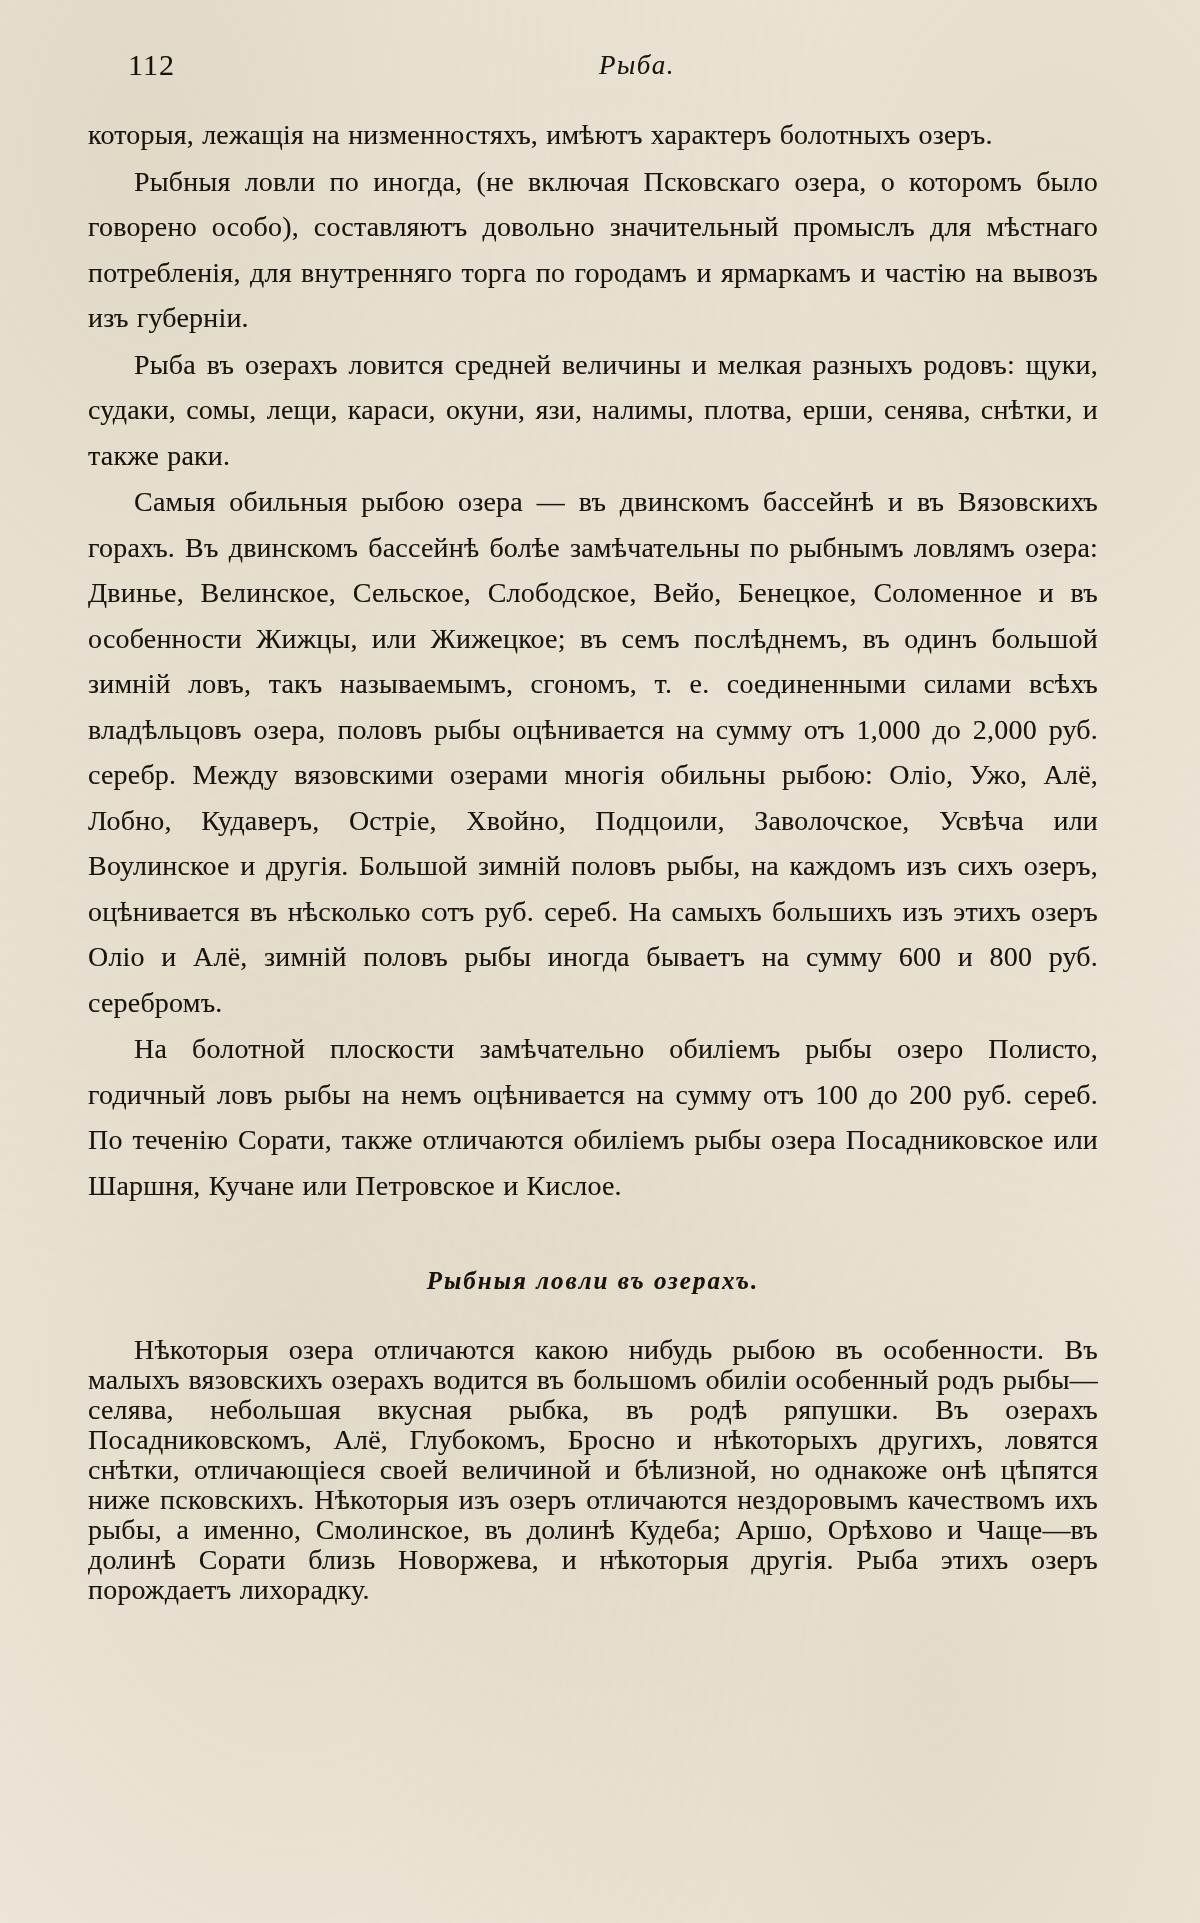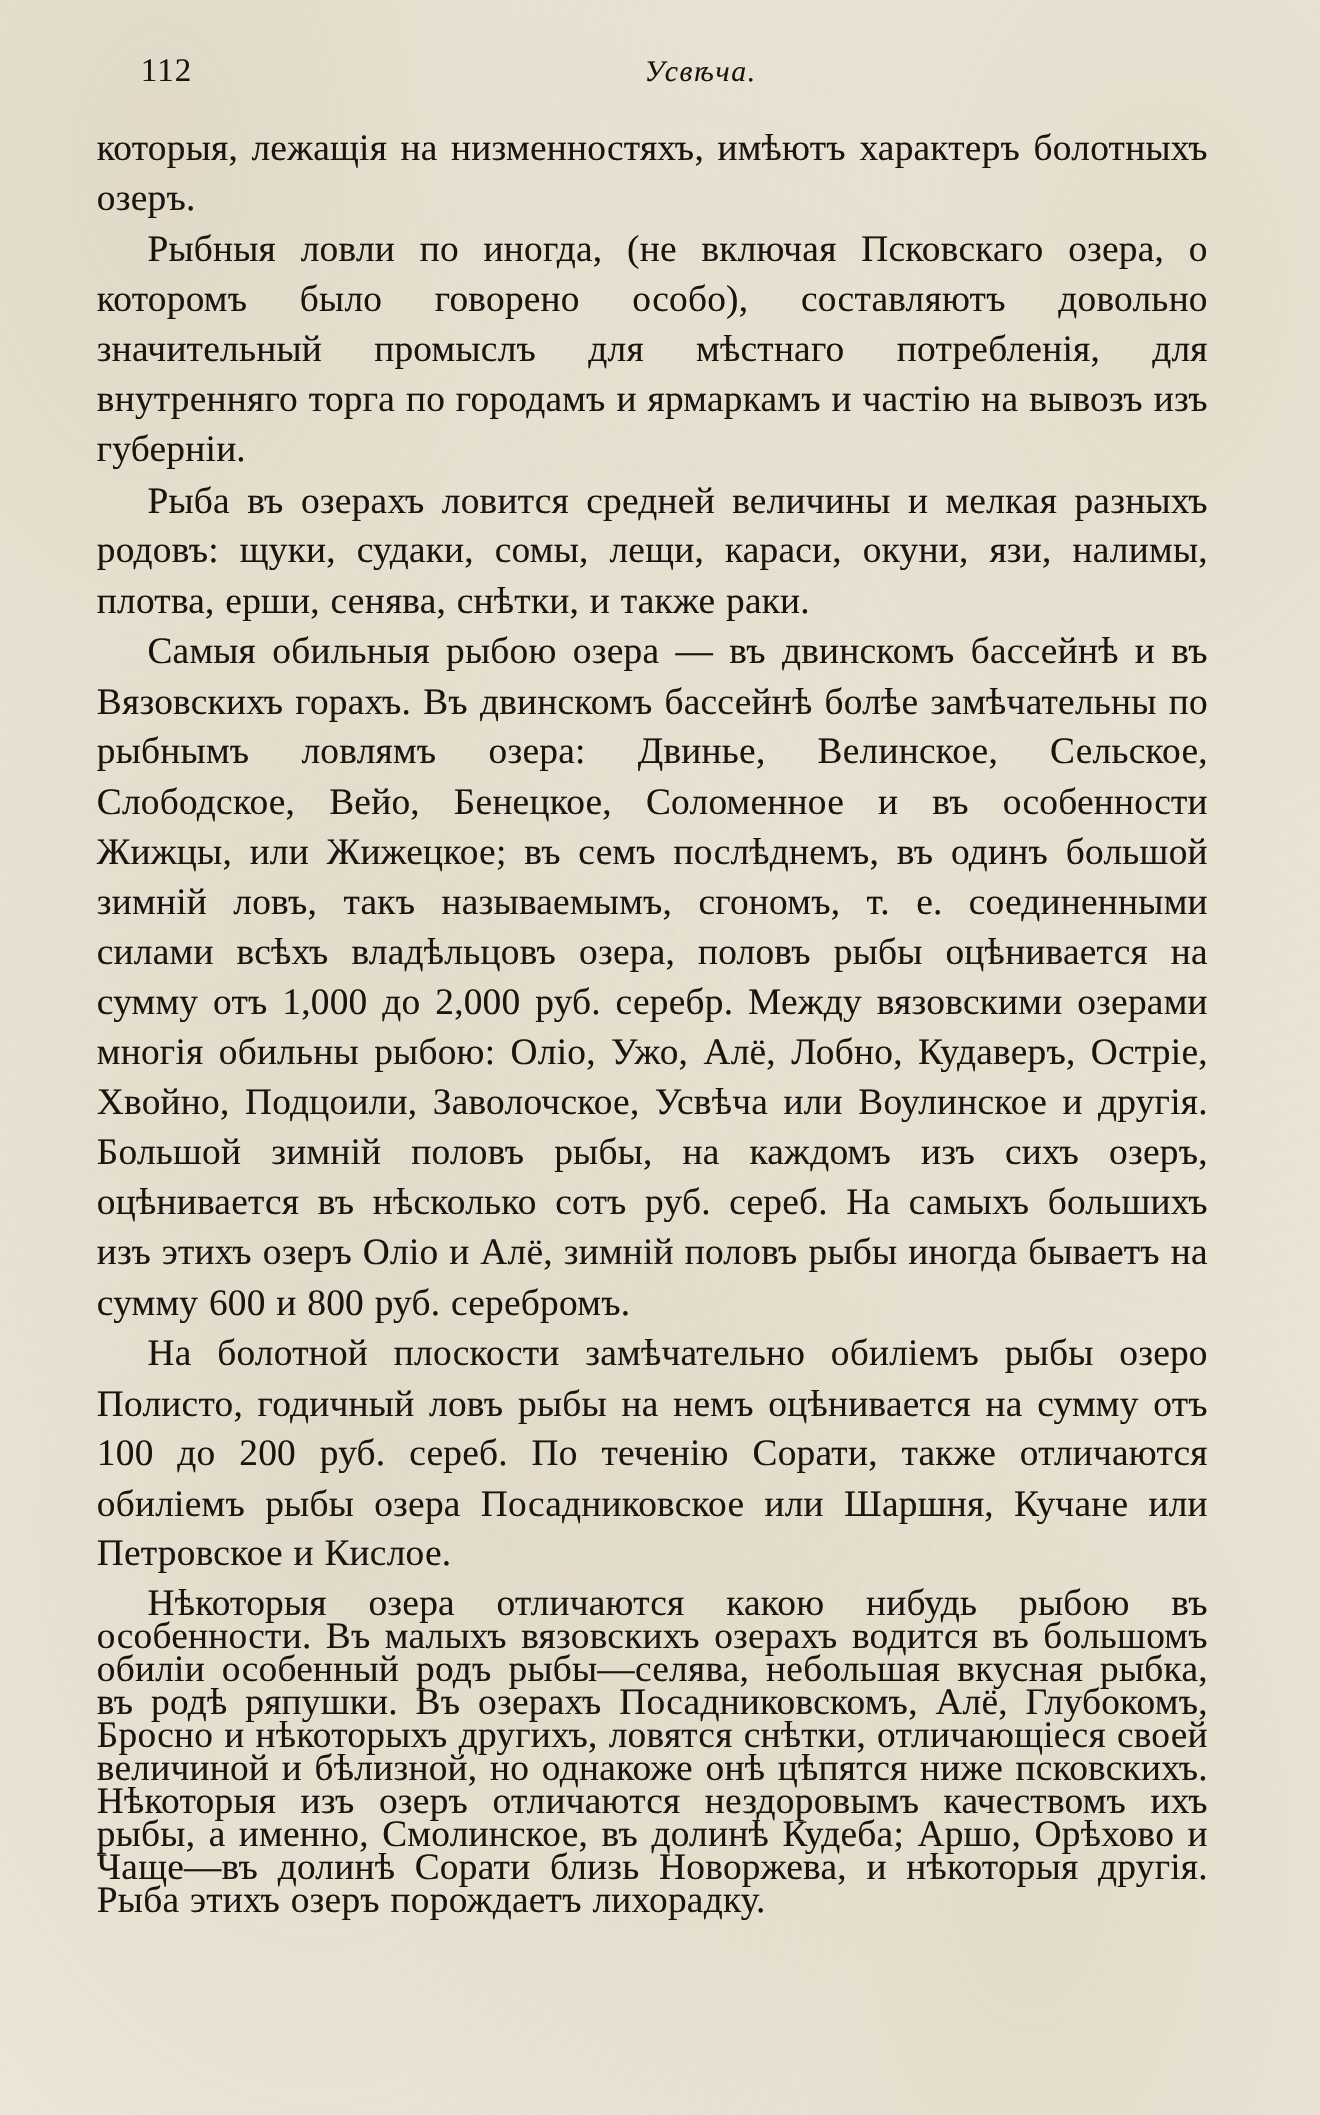--- a/index.html
+++ b/index.html
@@ -67,21 +67,21 @@
     color: #17130e;
     padding-left: 40px;
   }
   .body-col {
     margin-top: 8px;
     width: 1010px;
     margin-left: 6px;
   }
   p.para {
     margin: 0 0 1px 0;
-    font-size: 34px;
+    font-size: 28px;
     line-height: 45.5px;
     text-align: justify;
     text-justify: inter-word;
     color: #181410;
     letter-spacing: 0.2px;
     word-spacing: 1px;
   }
   p.indent {
     text-indent: 46px;
   }
@@ -107,35 +107,36 @@
 </head>
 <body>
 
 <div class="paper-grain"></div>
 
 <div class="page">
   <div class="content">
 
     <header class="running-head">
       <div class="folio">112</div>
-      <div class="head-title">Усвѣча.</div>
+      <div class="head-title">Рыба.</div>
     </header>
 
     <div class="body-col">
 
       <p class="para">которыя, лежащія на низменностяхъ, имѣютъ характеръ болотныхъ озеръ.</p>
 
       <p class="para indent">Рыбныя ловли по иногда, (не включая Псковскаго озера, о которомъ было говорено особо), составляютъ довольно значительный промыслъ для мѣстнаго потребленія, для внутренняго торга по городамъ и ярмаркамъ и частію на вывозъ изъ губерніи.</p>
 
       <p class="para indent">Рыба въ озерахъ ловится средней величины и мелкая разныхъ родовъ: щуки, судаки, сомы, лещи, караси, окуни, язи, налимы, плотва, ерши, сенява, снѣтки, и также раки.</p>
 
       <p class="para indent">Самыя обильныя рыбою озера — въ двинскомъ бассейнѣ и въ Вязовскихъ горахъ. Въ двинскомъ бассейнѣ болѣе замѣчательны по рыбнымъ ловлямъ озера: Двинье, Велинское, Сельское, Слободское, Вейо, Бенецкое, Соломенное и въ особенности Жижцы, или Жижецкое; въ семъ послѣднемъ, въ одинъ большой зимній ловъ, такъ называемымъ, сгономъ, т. е. соединенными силами всѣхъ владѣльцовъ озера, половъ рыбы оцѣнивается на сумму отъ 1,000 до 2,000 руб. серебр. Между вязовскими озерами многія обильны рыбою: Оліо, Ужо, Алё, Лобно, Кудаверъ, Острie, Хвойно, Подцоили, Заволочское, Усвѣча или Воулинское и другія. Большой зимній половъ рыбы, на каждомъ изъ сихъ озеръ, оцѣнивается въ нѣсколько сотъ руб. сереб. На самыхъ большихъ изъ этихъ озеръ Оліо и Алё, зимній половъ рыбы иногда бываетъ на сумму 600 и 800 руб. серебромъ.</p>
 
       <p class="para indent">На болотной плоскости замѣчательно обиліемъ рыбы озеро Полисто, годичный ловъ рыбы на немъ оцѣнивается на сумму отъ 100 до 200 руб. сереб. По теченію Сорати, также отличаются обиліемъ рыбы озера Посадниковское или Шаршня, Кучане или Петровское и Кислое.</p>
 
       <div class="section-gap"></div>
 
+      <h2 class="subhead">Рыбныя ловли въ озерахъ.</h2>
 
       <p class="para indent tight">Нѣкоторыя озера отличаются какою нибудь рыбою въ особенности. Въ малыхъ вязовскихъ озерахъ водится въ большомъ обиліи особенный родъ рыбы—селява, небольшая вкусная рыбка, въ родѣ ряпушки. Въ озерахъ Посадниковскомъ, Алё, Глубокомъ, Бросно и нѣкоторыхъ другихъ, ловятся снѣтки, отличающіеся своей величиной и бѣлизной, но однакоже онѣ цѣпятся ниже псковскихъ. Нѣкоторыя изъ озеръ отличаются нездоровымъ качествомъ ихъ рыбы, а именно, Смолинское, въ долинѣ Кудеба; Аршо, Орѣхово и Чаще—въ долинѣ Сорати близь Новоржева, и нѣкоторыя другія. Рыба этихъ озеръ порождаетъ лихорадку.</p>
 
     </div>
   </div>
 </div>
 
 </body></html>

